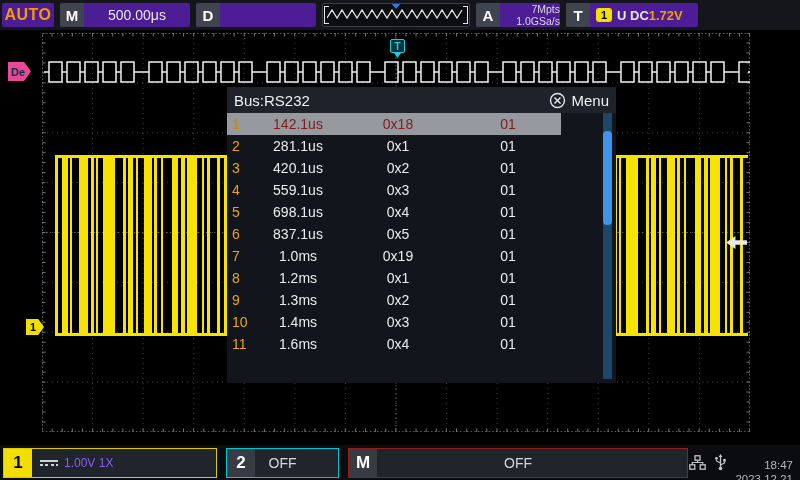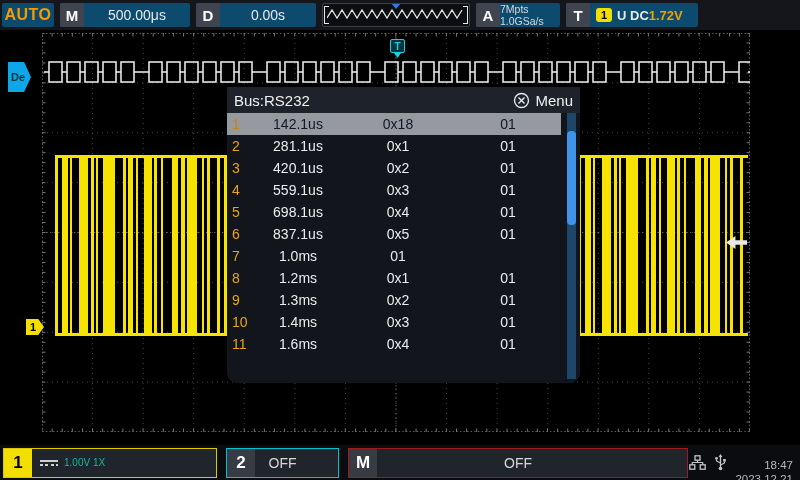--- a/index.html
+++ b/index.html
@@ -3,105 +3,105 @@
 <meta charset="utf-8">
 <style>
   * { margin:0; padding:0; box-sizing:border-box; }
   html,body { width:800px; height:480px; background:#000; overflow:hidden;
               font-family:"Liberation Sans", sans-serif; }
   .stage { position:relative; width:800px; height:480px; background:#000; }
 
   
   .topbar { position:absolute; top:0; left:0; width:800px; height:30px;
             background:#14161c; display:flex; align-items:center; }
-  .tb-box { height:24px; margin-left:6px; background:#0c4a6e; display:flex;
+  .tb-box { height:24px; margin-left:6px; background:#4c1d95; display:flex;
             align-items:center; border-radius:2px; overflow:hidden; }
   .tb-badge { width:24px; height:24px; background:#3f444e; color:#fff;
               font-weight:bold; font-size:15px; display:flex; align-items:center;
               justify-content:center; flex:none; }
   .tb-value { flex:1; text-align:center; color:#e8e8e8; font-size:14px; }
   .auto-box { width:52px; margin-left:2px; justify-content:center;
               color:#f59b00; font-weight:bold; font-size:16px; letter-spacing:.5px; }
   .m-box { width:130px; } .d-box { width:120px; }
   .preview-box { width:148px; background:#0c0e12; border:1px solid #3a3e45;
                  position:relative; justify-content:center; }
   .pv-bracket { position:absolute; top:2px; bottom:2px; width:5px; }
   .pv-bracket.l { left:1px; border-left:1.5px solid #e8e8e8;
                   border-top:1.5px solid #e8e8e8; border-bottom:1.5px solid #e8e8e8; }
   .pv-bracket.r { right:1px; border-right:1.5px solid #e8e8e8;
                   border-top:1.5px solid #e8e8e8; border-bottom:1.5px solid #e8e8e8; }
   .pv-tri { position:absolute; top:-1px; left:50%; margin-left:-5px; width:10px; height:6px;
             background:#2e7de5; clip-path:polygon(0 0,100% 0,50% 100%); }
   .a-box { width:84px; }
-  .a-info { flex:1; text-align:left; color:#d8d8d8; font-size:10.5px; line-height:1.15; }
+  .a-info { flex:1; text-align:right; color:#d8d8d8; font-size:10.5px; line-height:1.15; }
   .t-box { width:132px; }
   .t-ch { width:16px; height:14px; background:#f2df00; color:#000; font-weight:bold;
           font-size:11px; border-radius:3px; display:flex; align-items:center;
           justify-content:center; margin:0 5px 0 6px; }
   .t-type { color:#e8e8e8; font-size:13px; font-weight:bold; }
   .t-level { color:#f0a000; font-size:13px; font-weight:bold; margin-left:0; }
 
   
   .screen { position:absolute; top:30px; left:0; width:800px; height:415px; background:#000; }
   .grid-wrap { position:absolute; left:42px; top:3px; width:708px; height:399px; }
 
-  .de-marker { position:absolute; left:8px; top:32px; width:23px; height:30px;
-               background:#0ea5e9; clip-path:polygon(0 0,70% 0,100% 50%,70% 100%,0 100%);
+  .de-marker { position:absolute; left:8px; top:32px; width:23px; height:19px;
+               background:#ec4899; clip-path:polygon(0 0,70% 0,100% 50%,70% 100%,0 100%);
                color:#05343a; font-weight:bold; font-size:11px; display:flex;
                align-items:center; padding-left:3px; z-index:2; }
   .trig-flag { position:absolute; left:390px; top:9px; width:15px; height:14px;
                background:#06343c; border:1.5px solid #19cfe0; border-radius:2px;
                color:#19cfe0; font-weight:bold; font-size:10px; display:flex;
                align-items:center; justify-content:center; z-index:2; }
   .trig-stem { position:absolute; left:394px; top:23px; width:7px; height:5px;
                background:#19cfe0; clip-path:polygon(0 0,100% 0,50% 100%); z-index:2; }
   .ch1-marker { position:absolute; left:26px; top:289px; width:18px; height:16px;
                 background:#f2df00; clip-path:polygon(0 0,68% 0,100% 50%,68% 100%,0 100%);
                 color:#000; font-weight:bold; font-size:11px; display:flex;
                 align-items:center; padding-left:4px; z-index:2; }
   .cursor-arrow { position:absolute; left:726px; top:206px; width:21px; height:13px;
                   background:#e8e8e8; z-index:4;
                   clip-path:polygon(0 50%,45% 0,45% 32%,100% 32%,100% 68%,45% 68%,45% 100%); }
 
   
-  .popup { position:absolute; left:227px; top:57px; width:353px; height:296px;
-           background:#12151b; z-index:3;border-radius:10px; }
+  .popup { position:absolute; left:227px; top:57px; width:389px; height:296px;
+           background:#12151b; z-index:3; }
   .popup-title { height:26px; background:#1e222a; display:flex; align-items:center;
                  padding:0 7px; }
   .popup-title-text { color:#f0f0f0; font-size:15px; }
   .popup-menu { margin-left:auto; display:flex; align-items:center; gap:5px; color:#f0f0f0;
                 font-size:15px; cursor:default;padding-left:12px; }
   .dt-header { display:grid; grid-template-columns:26px 90px 110px 110px; height:24px;
                align-items:center; }
   .dt-header span { text-align:center; color:#00cfc8; font-size:14px; font-weight:bold; }
   .dt-body { position:relative; }
   .dt-row { display:grid; grid-template-columns:26px 90px 110px 110px; height:22px;
             align-items:center; }
   .dt-row.selected { background:#96999d; width:334px; }
   .dt-cell { text-align:center; color:#ececec; font-size:14px; }
   .dt-cell.idx { text-align:left; padding-left:5px; color:#e8a516; }
-  .dt-row.selected .dt-cell { color:#0f172a; }
+  .dt-row.selected .dt-cell { color:#7f1d1d; }
   .dt-row.selected .dt-cell.idx { color:#c9850a; }
   .scrollbar { position:absolute; right:4px; top:26px; width:9px; height:266px;
                background:#1d4668; }
   .scroll-thumb { position:absolute; left:0; top:18px; width:9px; height:94px;
                   background:#3f93e8; border-radius:4px; }
 
   
   .bottombar { position:absolute; top:445px; left:0; width:800px; height:35px;
                background:#0b0c0f; display:flex; align-items:center; padding:0 3px; }
   .ch-box { height:30px; background:#20242b; display:flex; align-items:center; flex:none; }
   .ch1-box { width:214px; border:1.5px solid #ddc900; }
   .ch2-box { width:113px; border:1.5px solid #00c4cf; margin-left:9px; }
   .m-mathbox { width:340px; border:1.5px solid #991b1b; margin-left:9px; }
   .ch-badge { width:28px; height:100%; display:flex; align-items:center;
               justify-content:center; font-weight:bold; font-size:17px; flex:none; }
   .ch-badge.yellow { background:#f2df00; color:#000; }
   .ch-badge.gray { background:#363b44; color:#fff; }
-  .ch-label { color:#14b8a6; font-size:10px; margin-left:6px; white-space:nowrap; }
+  .ch-label { color:#8b5cf6; font-size:12px; margin-left:6px; white-space:nowrap; }
   .ch-off { flex:1; text-align:center; color:#d8d8d8; font-size:14px; margin-right:28px; }
   .dc-icon { width:18px; height:9px; border-top:2px solid #cfcfcf; position:relative;
              margin:4px 0 0 8px; flex:none; }
   .dc-icon::after { content:''; position:absolute; left:0; top:2px; width:18px; height:2px;
              background:repeating-linear-gradient(90deg,#cfcfcf 0 3px,transparent 3px 5.5px); }
   .status-right { margin-left:auto; display:flex; align-items:center; gap:8px;
                   margin-right:4px; }
   .clock { text-align:right; color:#b9b9b9; font-size:11.5px; line-height:1.25;margin-top:19px; }
 </style>
 </head>
@@ -112,21 +112,20 @@
   <div class="topbar">
     <div class="tb-box auto-box">
       <span>AUTO</span>
     </div>
     <div class="tb-box m-box">
       <span class="tb-badge">M</span>
       <span class="tb-value">500.00μs</span>
     </div>
     <div class="tb-box d-box">
       <span class="tb-badge">D</span>
-      <span class="tb-value">0.00s</span>
     </div>
     <div class="tb-box preview-box">
       <div class="pv-bracket l"></div>
       <div class="pv-bracket r"></div>
       <svg width="138" height="22">
         <polyline id="pv-zigzag" fill="none" stroke="#e8e8e8" stroke-width="1.2" points="0,14 5,6 10,14 15,6 20,14 25,6 30,14 35,6 40,14 45,6 50,14 55,6 60,14 65,6 70,14 75,6 80,14 85,6 90,14 95,6 100,14 105,6 110,14 115,6 120,14 125,6 130,14 135,6"></polyline>
       </svg>
       <div class="pv-tri"></div>
     </div>
     <div class="tb-box a-box">
@@ -495,20 +494,21 @@
           </div>
           <div class="dt-row">
             <span class="dt-cell idx">6</span>
             <span class="dt-cell time">837.1us</span>
             <span class="dt-cell data">0x5</span>
             <span class="dt-cell check">01</span>
           </div>
           <div class="dt-row">
             <span class="dt-cell idx">7</span>
             <span class="dt-cell time">1.0ms</span>
+            <span class="dt-cell data">0x19</span>
             <span class="dt-cell check">01</span>
           </div>
           <div class="dt-row">
             <span class="dt-cell idx">8</span>
             <span class="dt-cell time">1.2ms</span>
             <span class="dt-cell data">0x1</span>
             <span class="dt-cell check">01</span>
           </div>
           <div class="dt-row">
             <span class="dt-cell idx">9</span>

